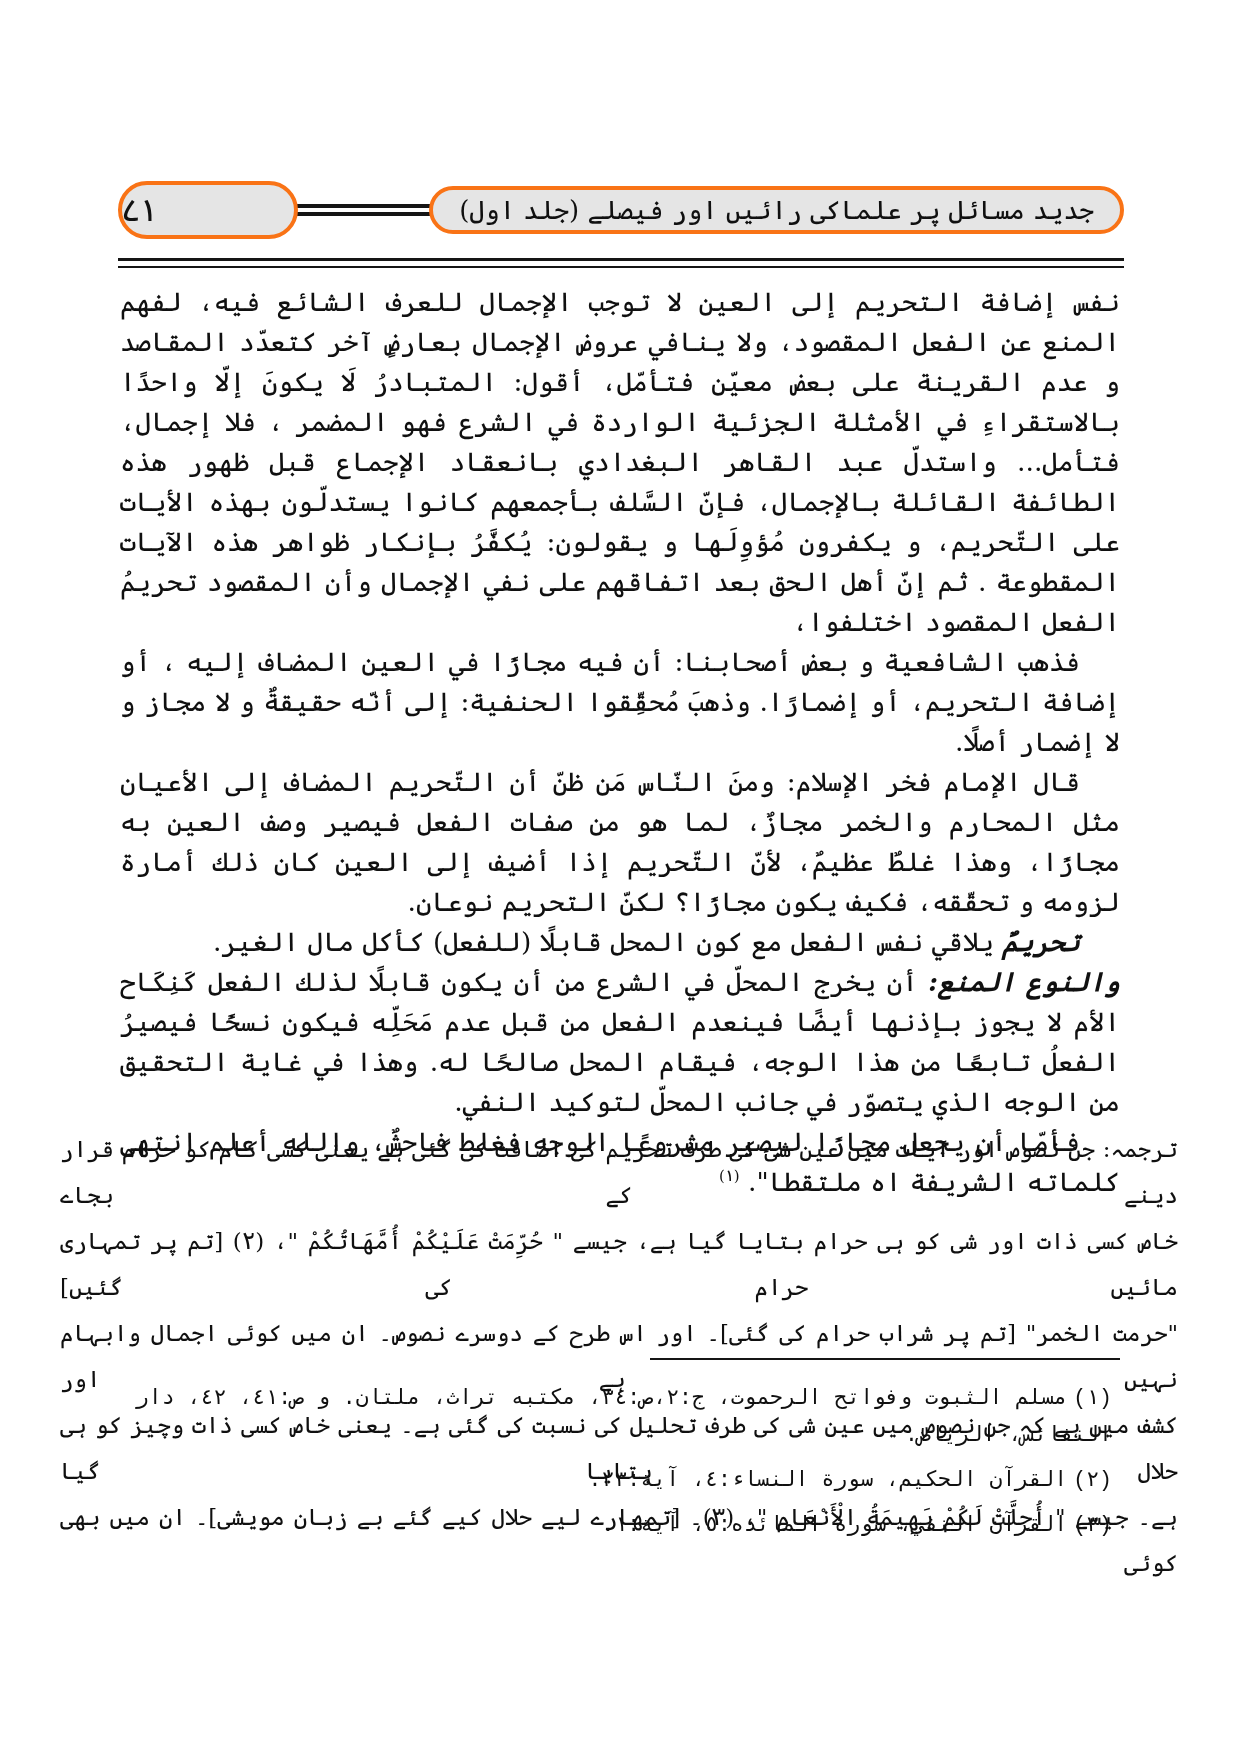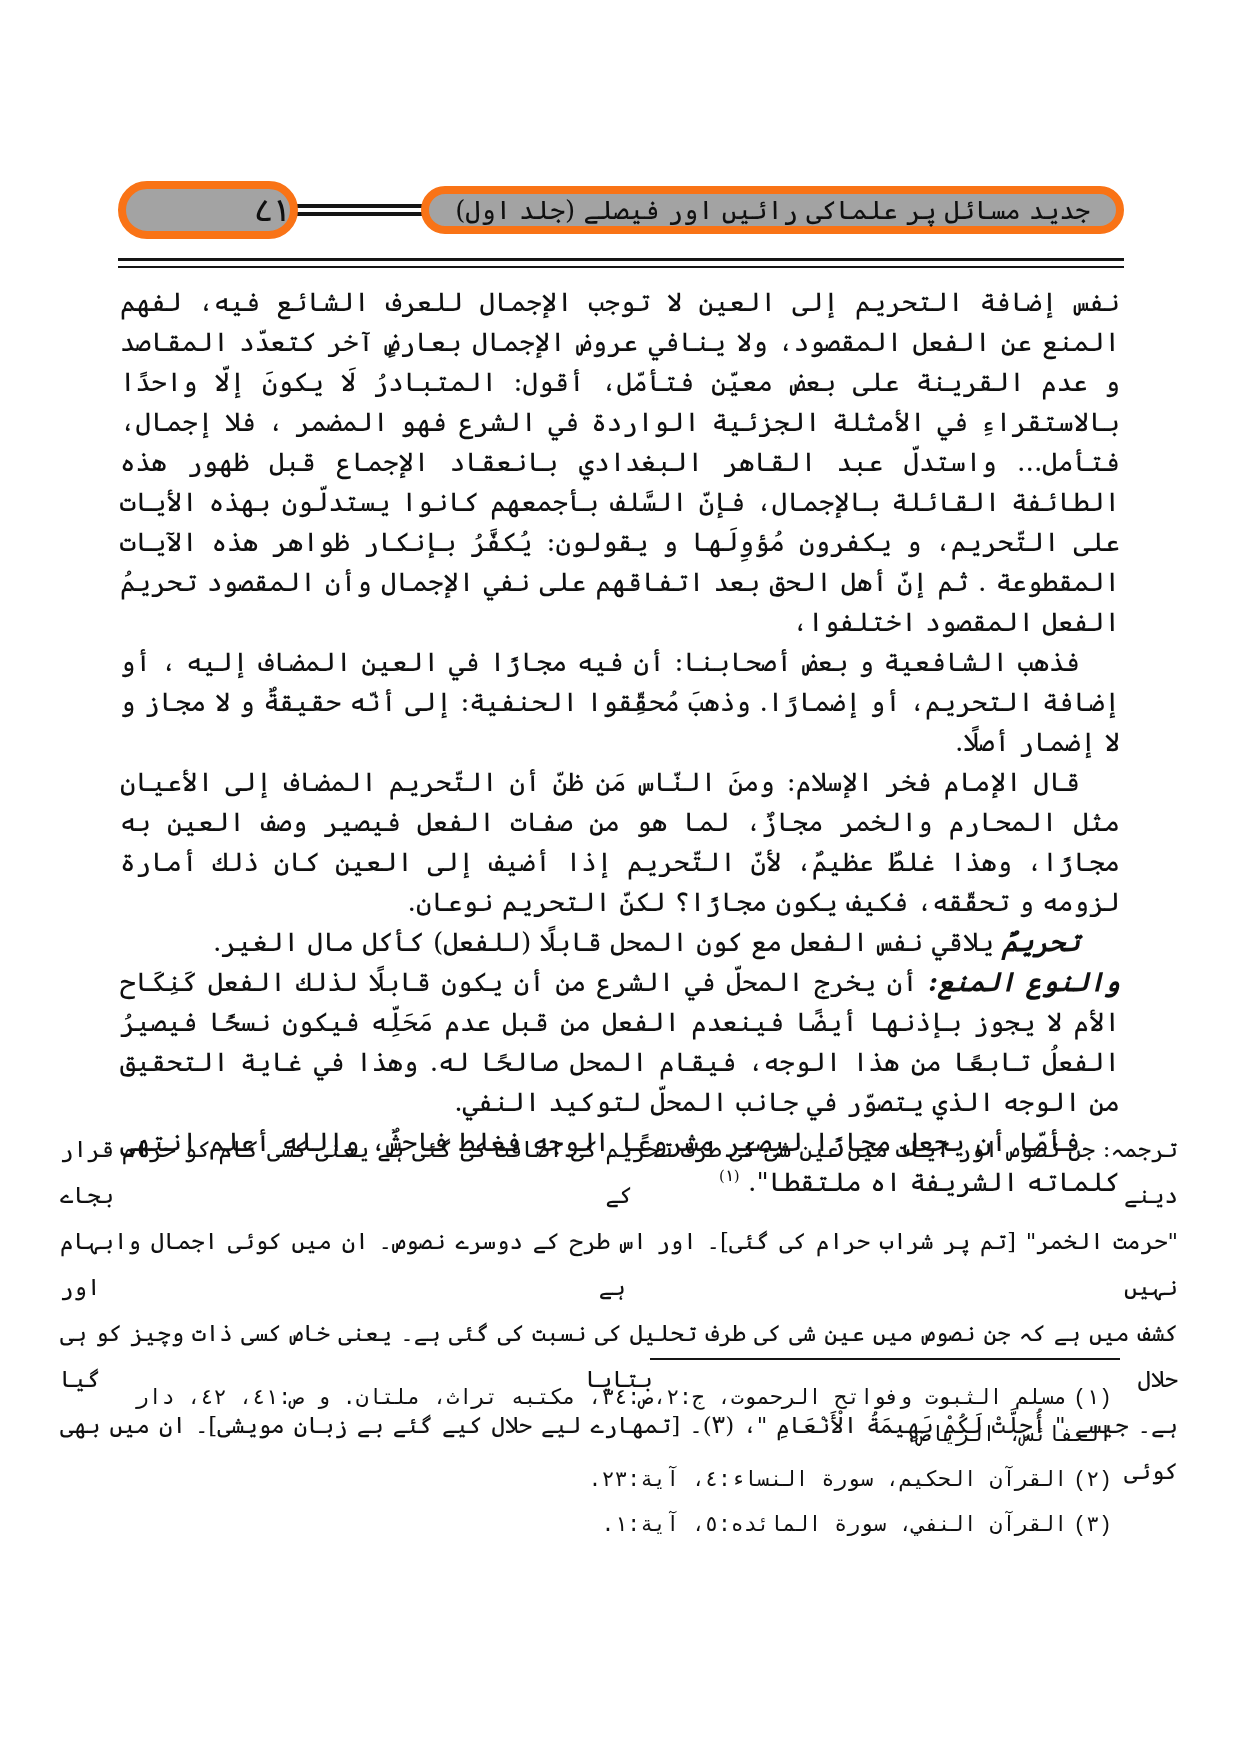--- a/index.html
+++ b/index.html
@@ -7,22 +7,22 @@
     width:1240px;height:1754px;background:#ffffff;position:relative;
     font-family:"DejaVu Serif","Liberation Serif",serif;color:#101010;
     margin:0 auto;overflow:hidden;
   }
   
   .header{
     position:absolute;top:170px;left:118px;right:116px;height:80px;
     display:flex;flex-direction:row;align-items:center;direction:ltr;
   }
   .pill{
-    border:8px solid #f97316;background:#a3a3a3;display:flex;
-    align-items:center;justify-content:flex-end;box-sizing:border-box;z-index:2;
+    border:4px solid #f97316;background:#e5e5e5;display:flex;
+    align-items:center;justify-content:flex-start;box-sizing:border-box;z-index:2;
   }
   .page-pill{width:180px;height:58px;border-radius:30px;font-size:30px;}
   .title-pill{
     min-width:405px;height:48px;border-radius:36px;font-size:26px;
     padding:0 26px;direction:rtl;white-space:nowrap;
   }
   .header-bar{
     flex:1;height:4px;border-top:4px solid #151515;border-bottom:4px solid #151515;
     margin:0 -12px;z-index:1;
   }
@@ -78,20 +78,21 @@
     <p><span>نفس إضافة التحريم إلى العين لا توجب الإجمال للعرف الشائع فيه، لفهم المنع عن الفعل المقصود، ولا ينافي عروض الإجمال بعارضٍ آخر كتعدّد المقاصد و عدم القرينة على بعض معيّن فتأمّل، أقول: المتبادرُ لَا يكونَ إلّا واحدًا بالاستقراءِ في الأمثلة الجزئية الواردة في الشرع فهو المضمر ، فلا إجمال، فتأمل... واستدلّ عبد القاهر البغدادي بانعقاد الإجماع قبل ظهور هذه الطائفة القائلة بالإجمال، فإنّ السَّلف بأجمعهم كانوا يستدلّون بهذه الأيات على التّحريم، و يكفرون مُؤوِلَها و يقولون: يُكفَّرُ بإنكار ظواهر هذه الآيات المقطوعة . ثم إنّ أهل الحق بعد اتفاقهم على نفي الإجمال وأن المقصود تحريمُ الفعل المقصود اختلفوا،</span></p>
     <p class="indent"><span>فذهب الشافعية و بعض أصحابنا: أن فيه مجازًا في العين المضاف إليه ، أو إضافة التحريم، أو إضمارًا. وذهبَ مُحقِّقوا الحنفية: إلى أنّه حقيقةٌ و لا مجاز و لا إضمار أصلًا.</span></p>
     <p class="indent"><span>قال الإمام فخر الإسلام: ومنَ النّاس مَن ظنّ أن التّحريم المضاف إلى الأعيان مثل المحارم والخمر مجازٌ، لما هو من صفات الفعل فيصير وصف العين به مجازًا، وهذا غلطٌ عظيمٌ، لأنّ التّحريم إذا أضيف إلى العين كان ذلك أمارة لزومه و تحقّقه، فكيف يكون مجازًا؟ لكنّ التحريم نوعان.</span></p>
     <p class="indent"><span class="lead">تحريمٌ</span><span> يلاقي نفس الفعل مع كون المحل قابلًا (للفعل) كأكل مال الغير.</span></p>
     <p><span class="lead">والنوع المنع:</span><span> أن يخرج المحلّ في الشرع من أن يكون قابلًا لذلك الفعل كَنِكَاح الأم لا يجوز بإذنها أيضًا فينعدم الفعل من قبل عدم مَحَلِّه فيكون نسخًا فيصيرُ الفعلُ تابعًا من هذا الوجه، فيقام المحل صالحًا له. وهذا في غاية التحقيق من الوجه الذي يتصوّر في جانب المحلّ لتوكيد النفي.</span></p>
     <p class="indent"><span>فأمّا أن يجعل مجازًا ليصير مشروعًا الوجه فغلط فاحشٌ، والله أعلم انتهى كلماته الشريفة اه ملتقطا". </span><sup class="fn-ref">(١)</sup></p>
   </div>
 
   <div class="urdu">
     <p class="uline">ترجمہ: جن نصوص اور آیات میں عین شئ کی طرف تحریم کی اضافت کی گئی ہے یعنی کسی کام کو حرام قرار دینے کے بجاے</p>
+    <p class="uline">خاص کسی ذات اور شی کو ہی حرام بتایا گیا ہے، جیسے " حُرِّمَتْ عَلَيْكُمْ أُمَّهَاتُكُمْ "، (۲) [تم پر تمہاری مائیں حرام کی گئیں]</p>
     <p class="uline">"حرمت الخمر" [تم پر شراب حرام کی گئی]۔ اور اس طرح کے دوسرے نصوص۔ ان میں کوئی اجمال وابہام نہیں ہے اور</p>
     <p class="uline">کشف میں ہے کہ جن نصوص میں عین شی کی طرف تحلیل کی نسبت کی گئی ہے۔ یعنی خاص کسی ذات وچیز کو ہی حلال بتایا گیا</p>
     <p class="uline">ہے۔ جیسے " أُحِلَّتْ لَكُمْ بَهِيمَةُ الْأَنْعَامِ "، (۳)۔ [تمھارے لیے حلال کیے گئے بے زبان مویشی]۔ ان میں بھی کوئی</p>
   </div>
 
   <div class="fn-sep"></div>
   <div class="footnotes">
     <p><span class="fn-marker">(١)</span><span>مسلم الثبوت وفواتح الرحموت، ج:٢،ص:٣٤، مكتبه تراث، ملتان. و ص:٤١، ٤٢، دار النفائس، الرياض.</span></p>
     <p><span class="fn-marker">(٢)</span><span>القرآن الحكيم، سورة النساء:٤، آية:٢٣.</span></p>
     <p><span class="fn-marker">(٣)</span><span>القرآن النفي، سورة المائده:٥، آية:١.</span></p>

